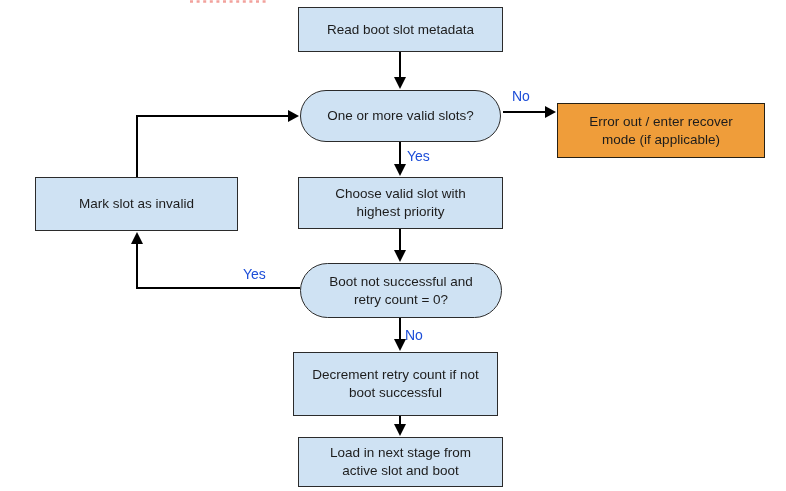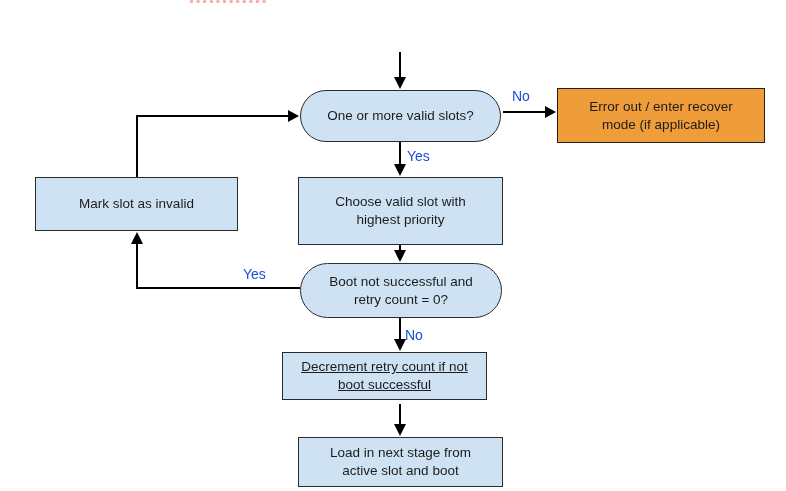--- a/index.html
+++ b/index.html
@@ -36,20 +36,21 @@
     line-height: 1.3;
     color: #1c1c1c;
     padding: 2px 14px;
   }
   .node.stadium {
     border-radius: 28px;
   }
   .node.error {
     background: #ef9d3a;
     border: 1px solid #262014;
+    margin-top: 15px;
   }
   .edge-label {
     position: absolute;
     font-size: 14px;
     color: #1d4ed8;
     white-space: nowrap;
   }
 </style>
 </head>
 <body>
@@ -94,42 +95,45 @@
       <line x1="400" y1="318" x2="400" y2="340"></line>
       <polygon points="394,339 406,339 400,351" stroke="none"></polygon>
     </g>
 
     <g stroke="#000" stroke-width="2" fill="#000">
       <line x1="400" y1="404" x2="400" y2="425"></line>
       <polygon points="394,424 406,424 400,436" stroke="none"></polygon>
     </g>
   </svg>
 
+  <div class="node" style="left:298px; top:7px; width:205px; height:45px;">
+    <span>Read boot slot metadata</span>
+  </div>
 
   <div class="node stadium" style="left:300px; top:90px; width:201px; height:52px;justify-content:center;">
     <span>One or more valid slots?</span>
   </div>
 
   <div class="node error" style="left:557px; top:88px; width:208px; height:55px;">
     <span>Error out / enter recover mode (if applicable)</span>
   </div>
 
-  <div class="node" style="left:298px; top:177px; width:205px; height:68px;">
+  <div class="node" style="left:298px; top:177px; width:205px; height:52px;">
     <span>Choose valid slot with highest priority</span>
   </div>
 
   <div class="node" style="left:35px; top:177px; width:203px; height:54px;">
     <span>Mark slot as invalid</span>
   </div>
 
   <div class="node stadium" style="left:300px; top:263px; width:202px; height:55px;">
     <span>Boot not successful and retry count = 0?</span>
   </div>
 
-  <div class="node" style="left:282px; top:352px; width:205px; height:48px;text-decoration:underline;">
+  <div class="node" style="left:293px; top:352px; width:205px; height:64px;">
     <span>Decrement retry count if not boot successful</span>
   </div>
 
   <div class="node" style="left:298px; top:437px; width:205px; height:50px;justify-content:center;">
     <span>Load in next stage from active slot and boot</span>
   </div>
 
   <div class="edge-label" style="left:512px; top:88px;">No</div>
 
   <div class="edge-label" style="left:407px; top:148px;">Yes</div>

